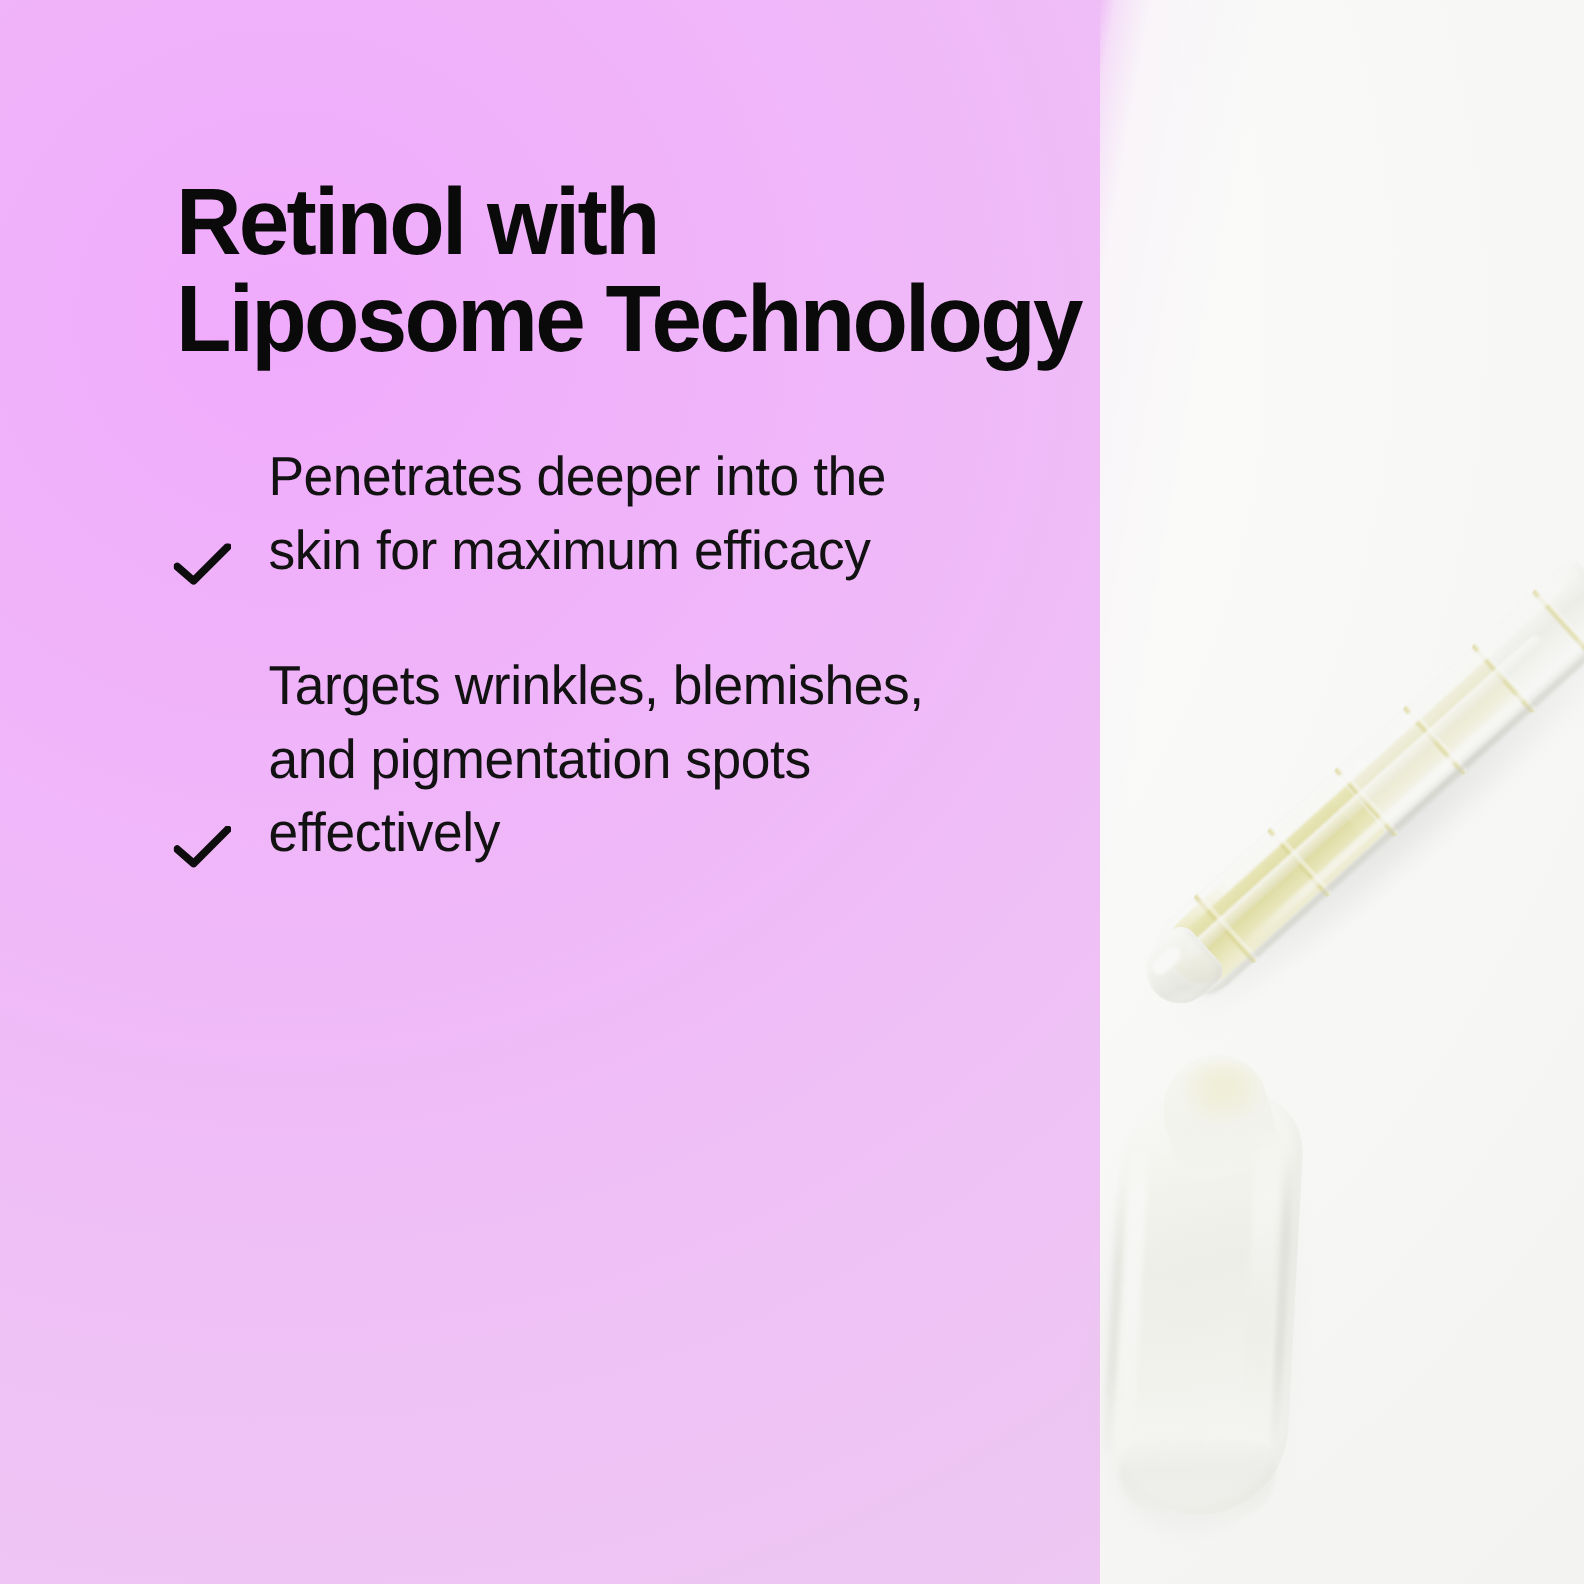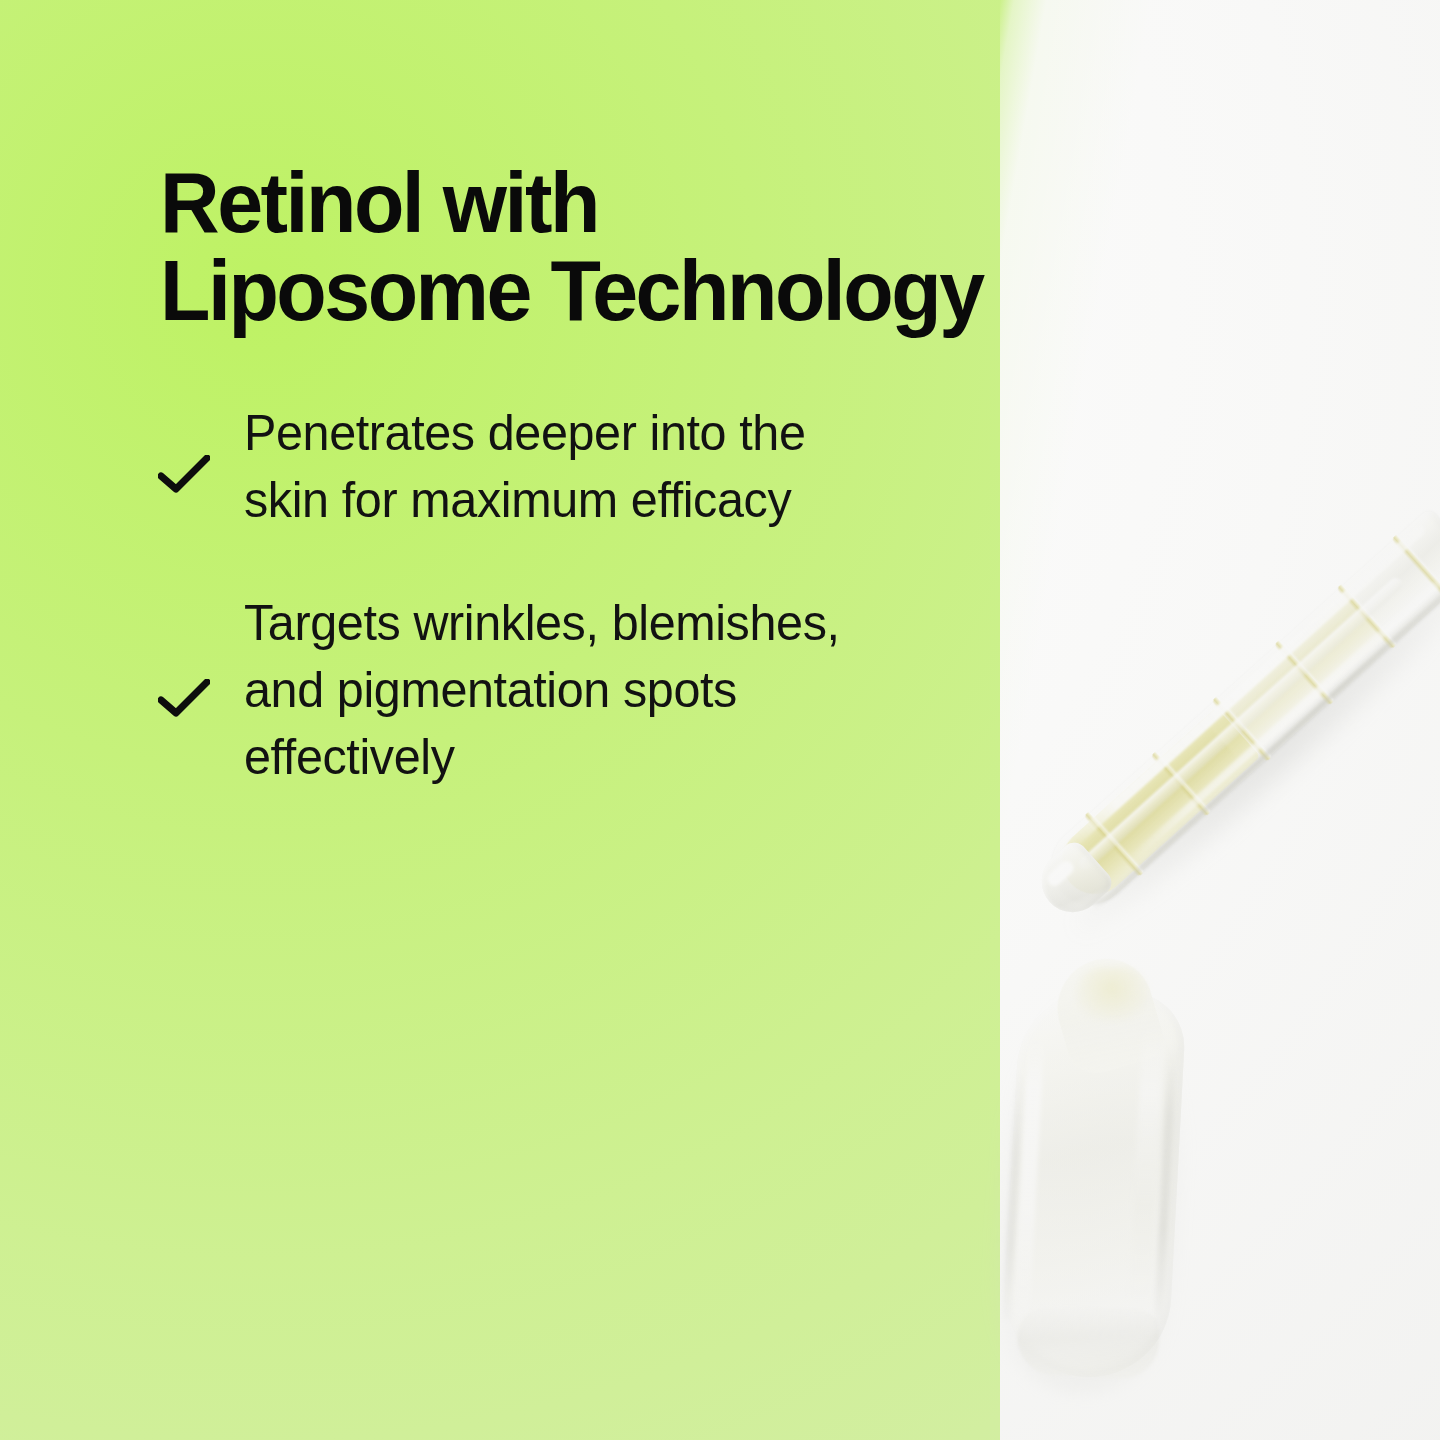--- a/index.html
+++ b/index.html
@@ -14,21 +14,21 @@
     font-family: "Liberation Sans", sans-serif;
     position: relative;
   }
 
   
   #canvas {
     position: absolute;
     inset: 0;
     width: 1440px;
     height: 1440px;
-    background: #bef264;
+    background: #f0abfc;
     overflow: hidden;
   }
 
   
   .photo-layer {
     position: absolute;
     inset: 0;
     pointer-events: none;
   }
   .bg-sheet {
@@ -424,21 +424,21 @@
     position: absolute;
     left: 158px;
     top: 400px;
     width: 880px;
     margin: 0;
     padding: 0;
     list-style: none;
   }
   .feature-item {
     display: flex;
-    align-items: center;
+    align-items: flex-end;
     margin-bottom: 56px;
   }
   .feature-item:last-child { margin-bottom: 12px; }
 
   .check-icon {
     flex: 0 0 auto;
     width: 86px;
     display: block;
     line-height: 64px;
     font-size: 46px;

